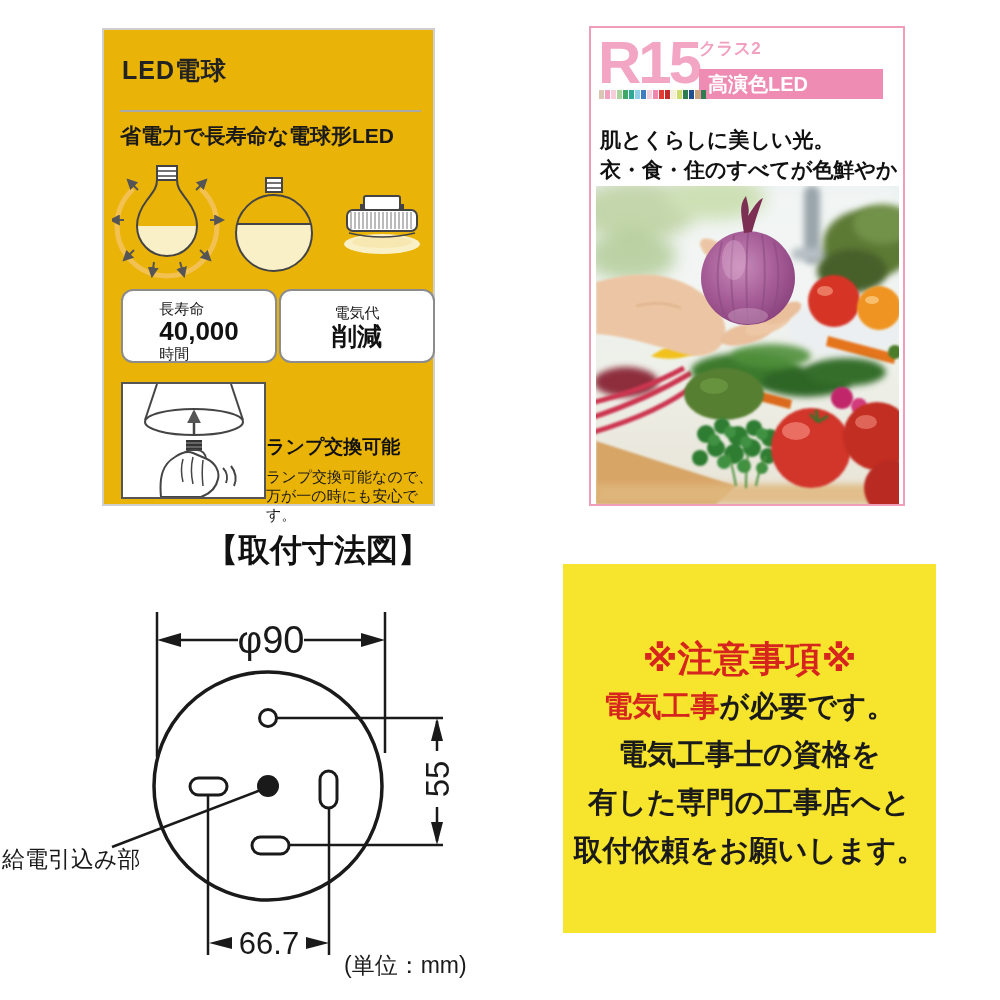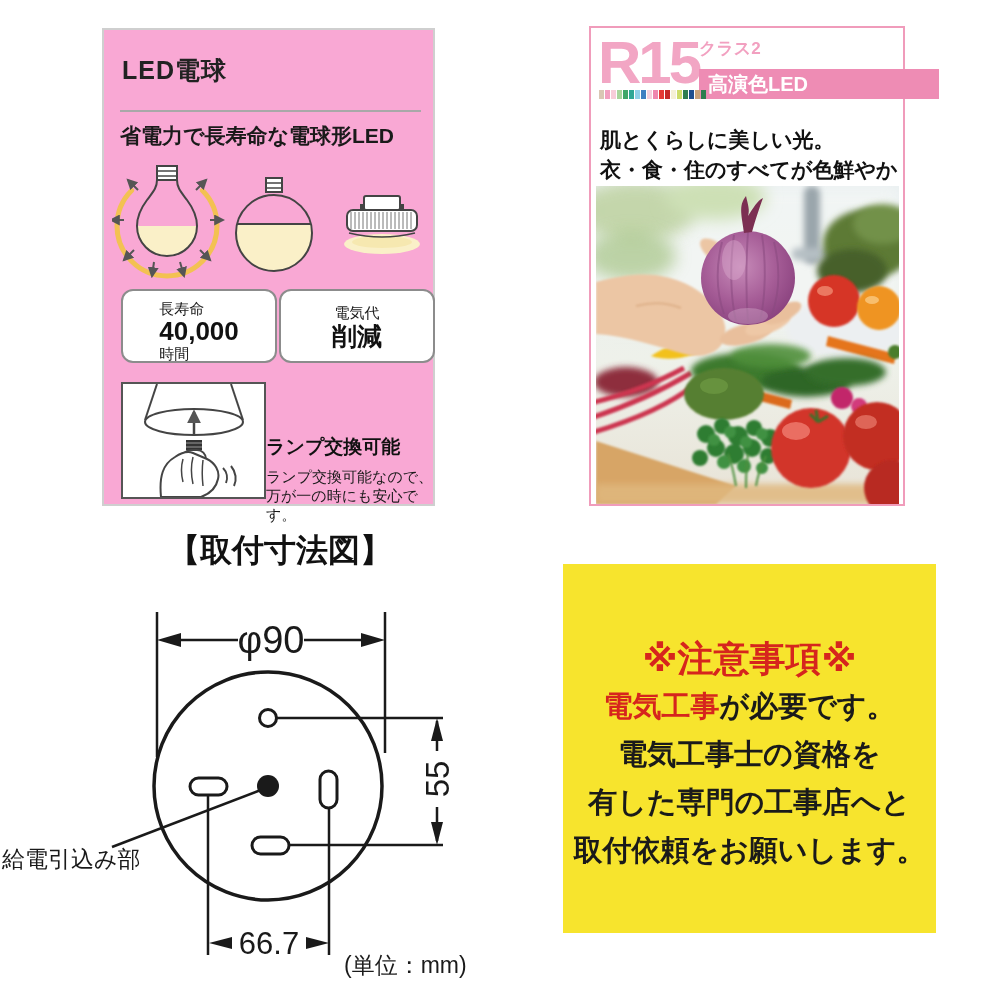--- a/index.html
+++ b/index.html
@@ -1,21 +1,21 @@
 <!DOCTYPE html>
 <html><head>
 <meta charset="utf-8">
 <style>
   * { margin:0; padding:0; box-sizing:border-box; }
   body { background:#fff; font-family:"Liberation Sans","DejaVu Sans",sans-serif; }
   #stage { position:relative; width:1000px; height:1000px; background:#fff; overflow:hidden; }
   .abs { position:absolute; }
 
   
-  .led-panel { left:102px; top:28px; width:333px; height:478px; border:2px solid #cfcfcf; background:#f9a8d4;padding-left:8px; }
+  .led-panel { left:102px; top:28px; width:333px; height:478px; border:2px solid #cfcfcf; background:#eab308;padding-left:8px; }
   .led-title { left:18px; top:24px; font-size:25px; font-weight:bold; color:#222; letter-spacing:1px; }
   .led-divider { left:16px; top:80px; width:301px; height:2px; background:#a8a8a8; }
   .led-subtitle { left:16px; top:92px; font-size:21px; font-weight:bold; color:#1a1a1a; }
   .bulbs-svg { left:8px; top:128px; }
   .feat-box { top:259px; height:74px; width:156px; border:2px solid #8c8c8c; border-radius:12px; background:#fff; text-align:center; }
   .feat-box.b1 { left:17px; }
   .feat-box.b2 { left:175px; }
   .feat-inner { display:inline-block; text-align:left; }
   .feat-label { font-size:15px; color:#1a1a1a; line-height:17px; }
   .feat-value-big { font-size:26px; font-weight:bold; color:#111; line-height:28px; }
@@ -25,28 +25,28 @@
   .b2 .feat-value-big { font-size:25px; line-height:30px; }
   .replace-box { left:17px; top:352px; width:145px; height:117px; border:2px solid #555; background:#fff; }
   .replace-text { left:162px; top:404px; width:170px; }
   .replace-heading { font-size:19px; font-weight:bold; color:#111; margin-bottom:7px; }
   .replace-line { font-size:15px; color:#1a1a1a; line-height:19px; }
 
   
   .r15-panel { left:589px; top:26px; width:316px; height:480px; border:2px solid #f09cbb; background:#fff; }
   .r15-logo { left:7px; top:0px; font-size:60px; font-weight:bold; color:#f2a6c4; letter-spacing:-3px; }
   .r15-class { left:108px; top:9px; font-size:17px; font-weight:bold; color:#f2a0c0; }
-  .r15-band { left:108px; top:41px; width:240px; height:30px; background:#ee8cb4; color:#fff; font-size:20px; font-weight:bold; line-height:30px; padding-left:9px; }
+  .r15-band { left:108px; top:41px; width:184px; height:30px; background:#ee8cb4; color:#fff; font-size:20px; font-weight:bold; line-height:30px; padding-left:9px; }
   .r15-swatches { left:8px; top:62px; height:9px; display:flex; }
   .chip { width:5px; height:9px; margin-right:1px; }
   .r15-headline { left:9px; top:83px; width:300px; font-size:21px; font-weight:bold; color:#111; line-height:30px;margin-top:14px; }
   .photo-svg { left:5px; top:158px; }
 
   
-  .dim-heading { left:130px; top:529px; width:300px; text-align:center; font-size:32px; font-weight:bold; color:#111; }
+  .dim-heading { left:130px; top:529px; width:300px; text-align:right; font-size:32px; font-weight:bold; color:#111; }
   .dim-svg { left:0px; top:585px; }
   .unit-label { left:344px; top:950px; font-size:23px; color:#1a1a1a; }
 
   
   .caution-box { left:563px; top:564px; width:373px; height:369px; background:#f7e42d; }
   .caution-title { position:absolute; left:0; top:50px; width:100%; text-align:center; font-size:36px; font-weight:bold; color:#d6251d;margin-top:21px; }
   .caution-body { position:absolute; left:0; top:118px; width:100%; text-align:center; font-size:29px; font-weight:bold; color:#1a1a1a; line-height:48px; }
   .caution-red { color:#d6251d; }
 </style>
 </head>

